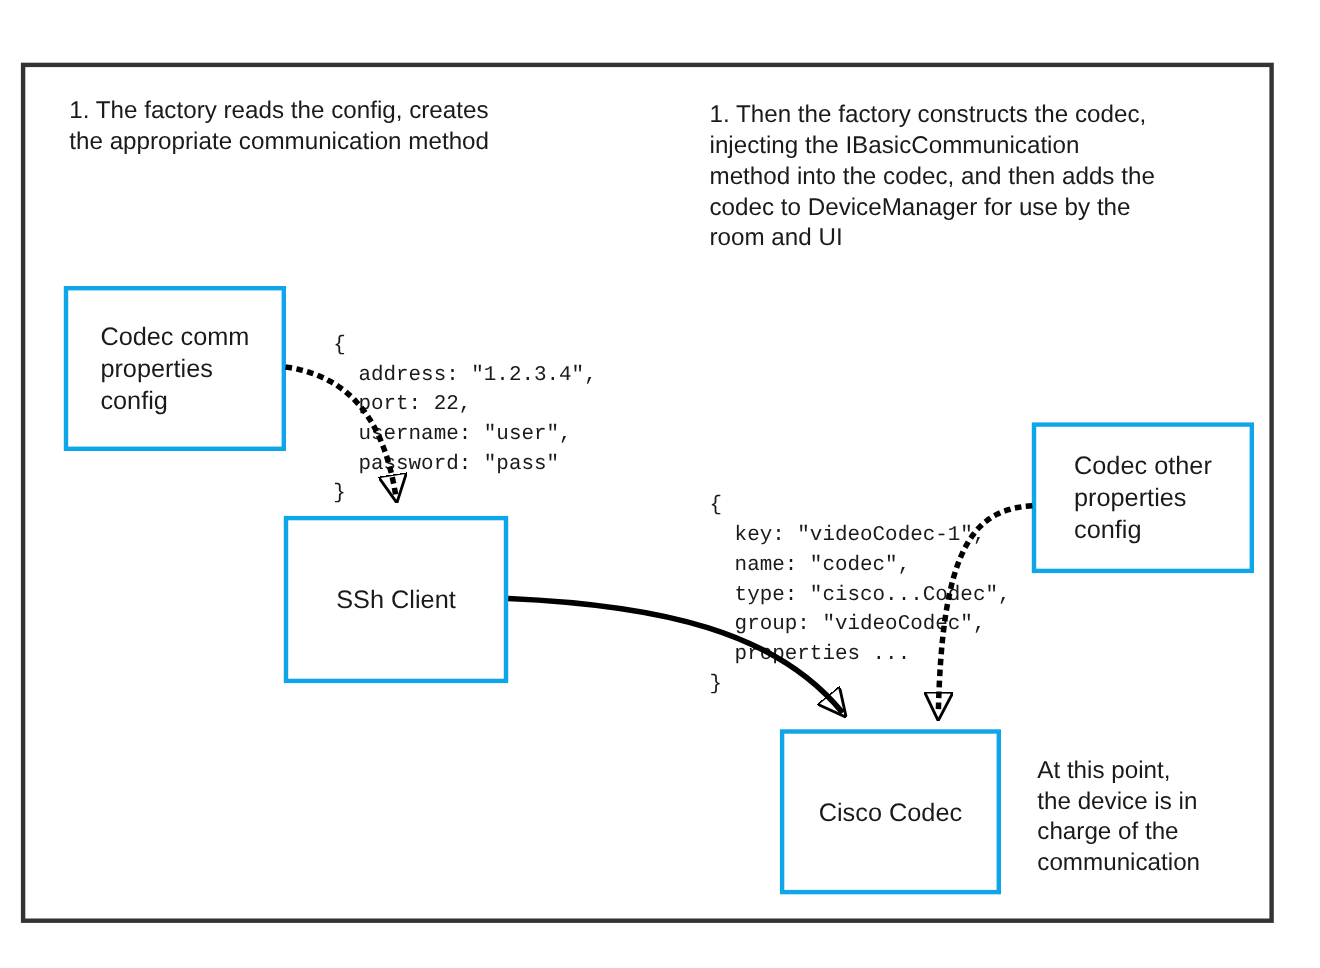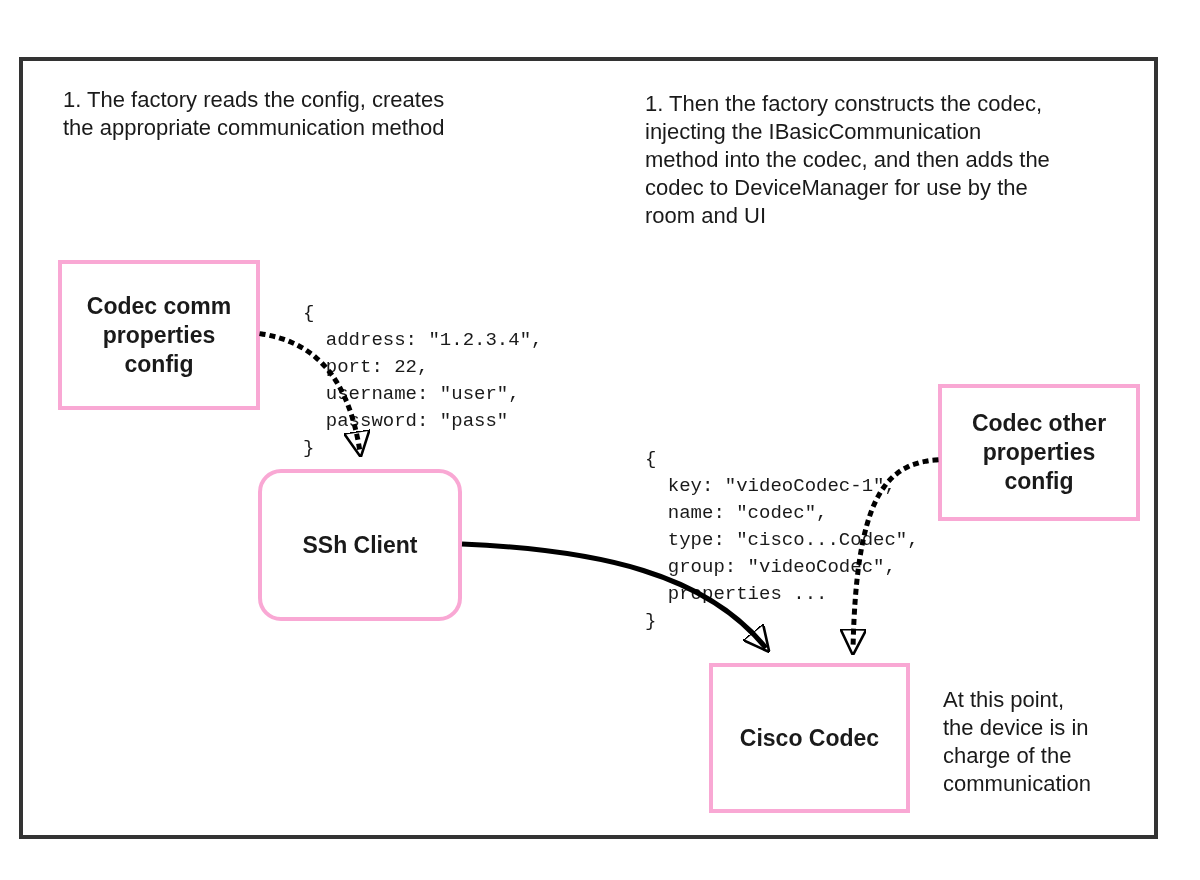--- a/index.html
+++ b/index.html
@@ -28,32 +28,31 @@
   }
   .note {
     position: absolute;
     font-size: 22px;
     line-height: 28px;
     white-space: pre-line;
     color: #1a1a1a;
   }
   .node {
     position: absolute;
-    border: 4px solid #f9a8d4;
+    border: 4px solid #0ea5e9;
     box-sizing: border-box;
     background: #ffffff;
     display: flex;
     align-items: center;
     justify-content: center;
-    text-align: center;
+    text-align: left;
     font-size: 23px;
     line-height: 29px;
     color: #1a1a1a;
     z-index: 2;
-    font-weight: bold;
   }
   .node .label { white-space: pre-line; }
   .code {
     position: absolute;
     margin: 0;
     font-family: "Liberation Mono", "DejaVu Sans Mono", monospace;
     font-size: 19px;
     line-height: 27px;
     white-space: pre;
     color: #1a1a1a;
@@ -114,21 +113,21 @@
   group: "videoCodec",
   properties ...
 }</pre>
 
   <div class="node" style="left:58px; top:260px; width:202px; height:150px;">
     <span class="label">Codec comm
 properties
 config</span>
   </div>
 
-  <div class="node" style="left:258px; top:469px; width:204px; height:152px;border-radius:23px;">
+  <div class="node" style="left:258px; top:469px; width:204px; height:152px;">
     <span class="label">SSh Client</span>
   </div>
 
   <div class="node" style="left:938px; top:384px; width:202px; height:137px;">
     <span class="label">Codec other
 properties
 config</span>
   </div>
 
   <div class="node" style="left:709px; top:663px; width:201px; height:150px;">

